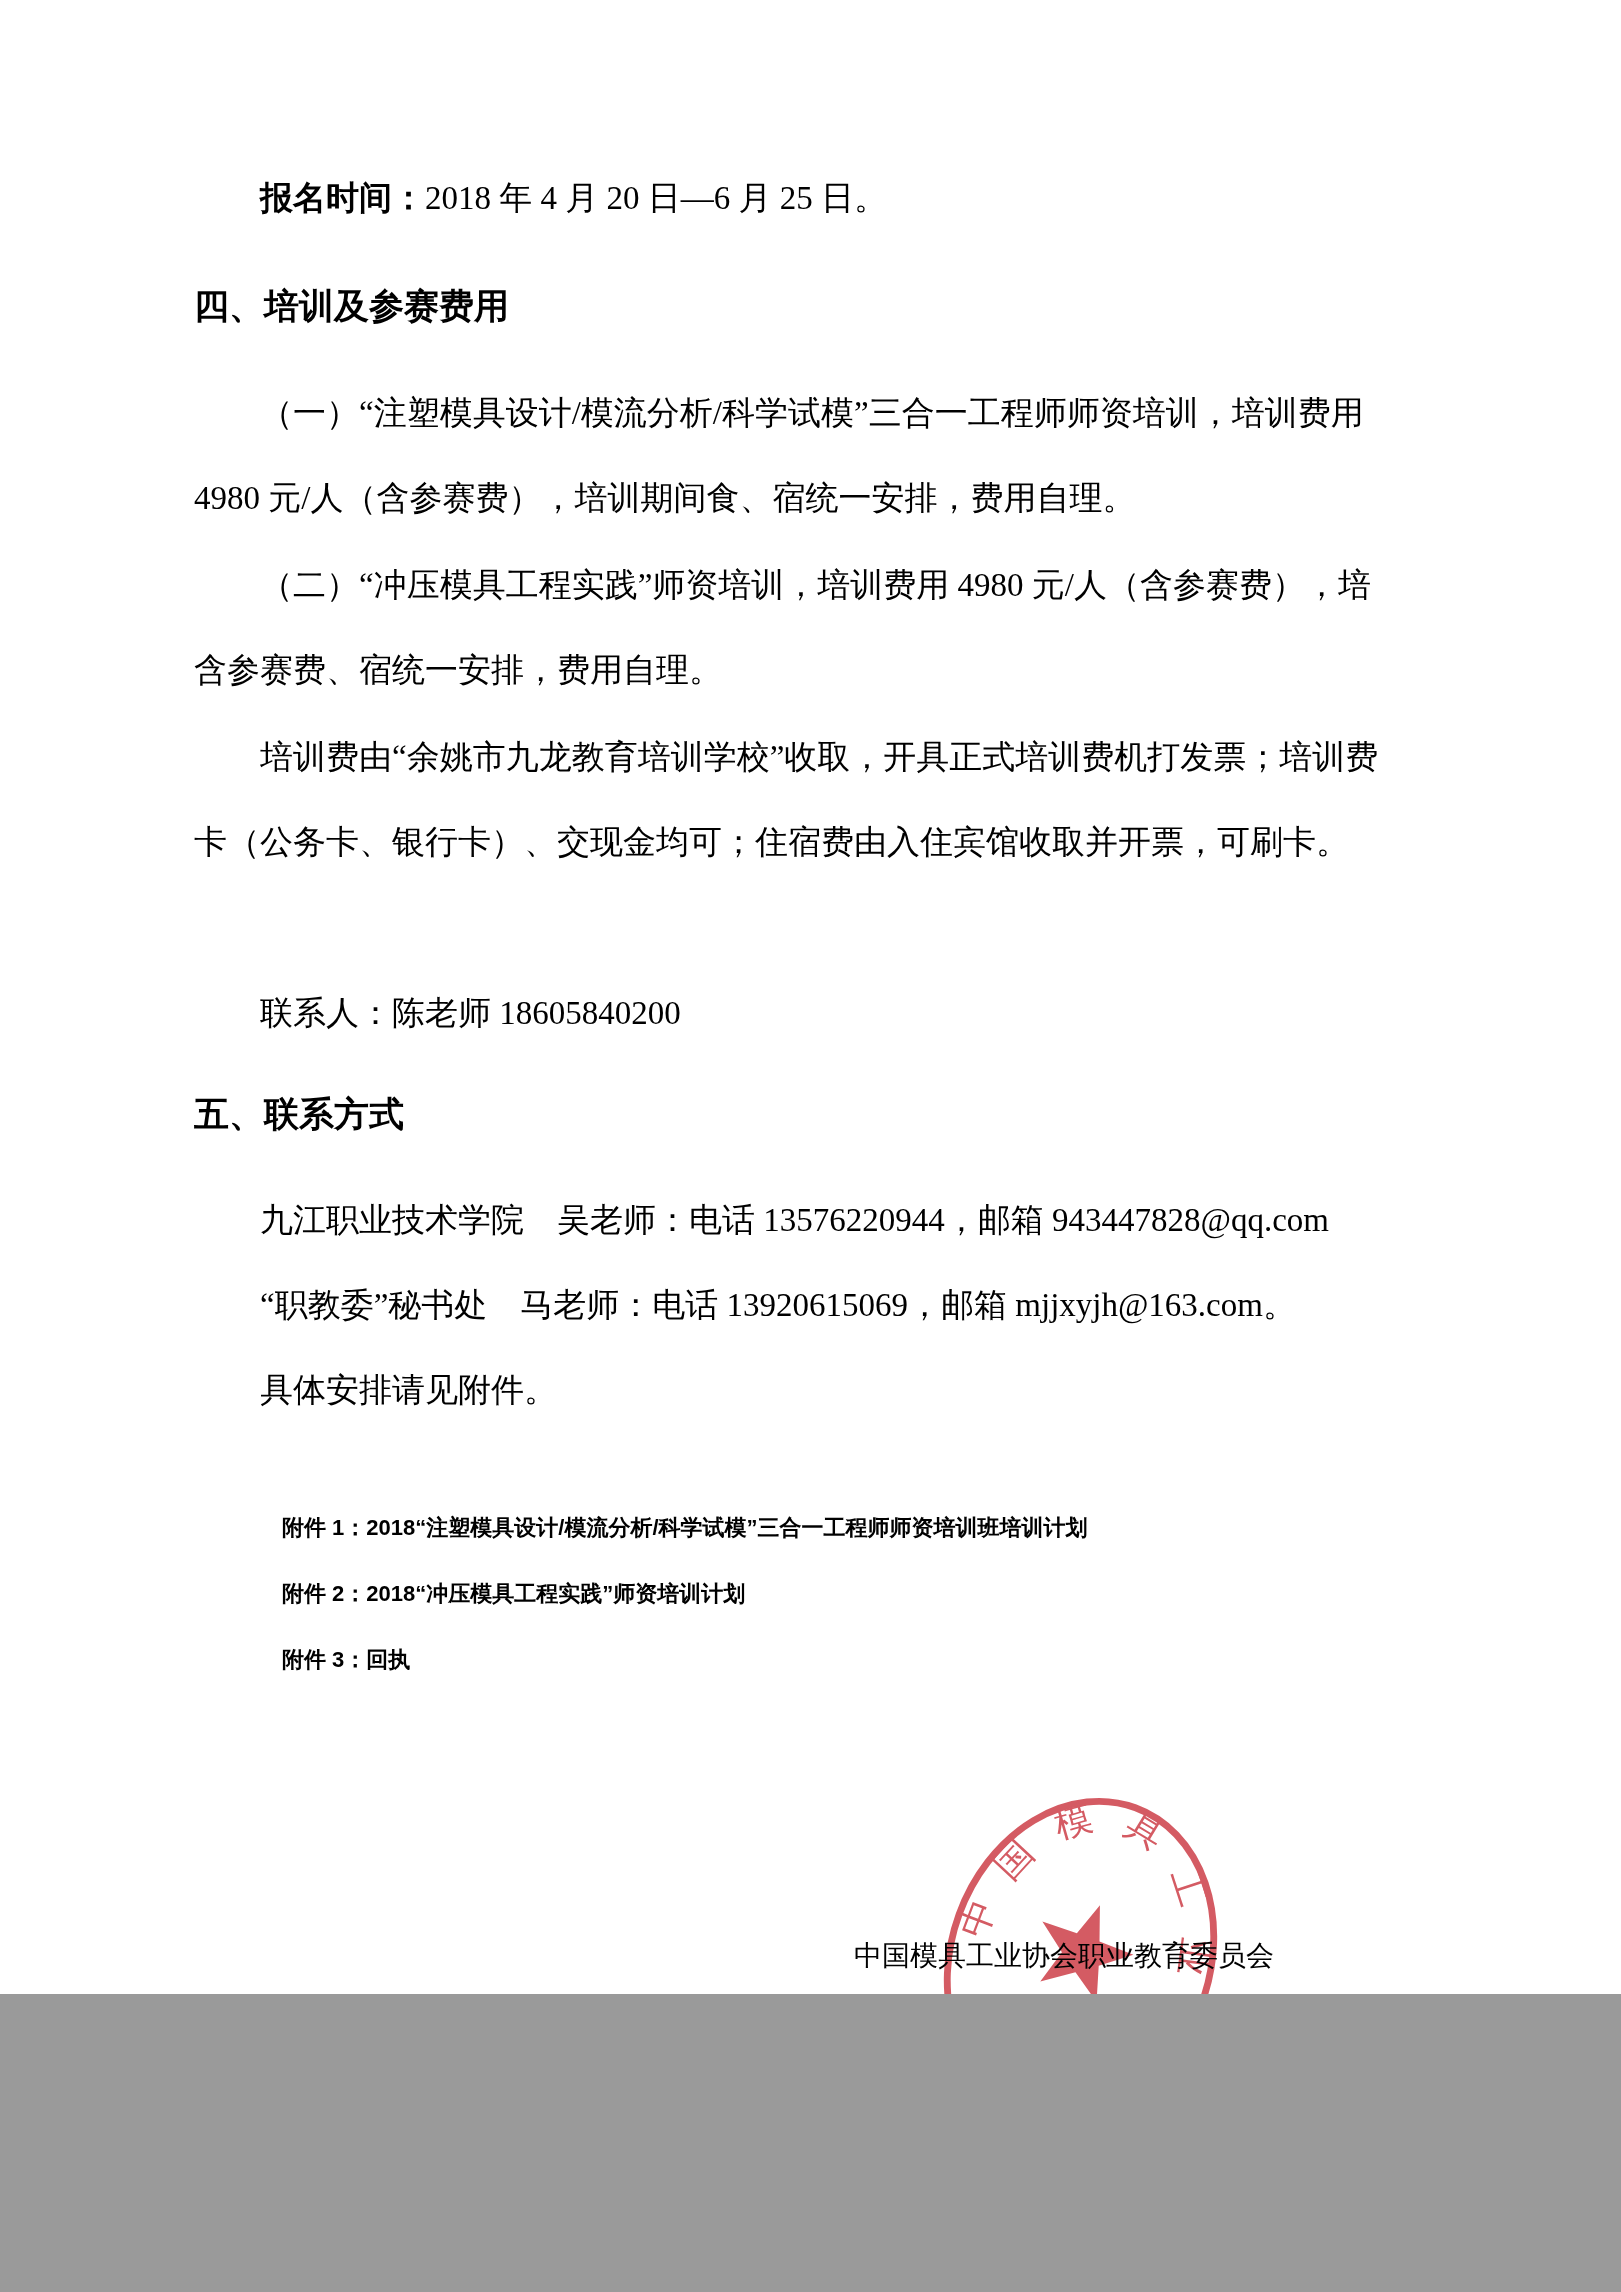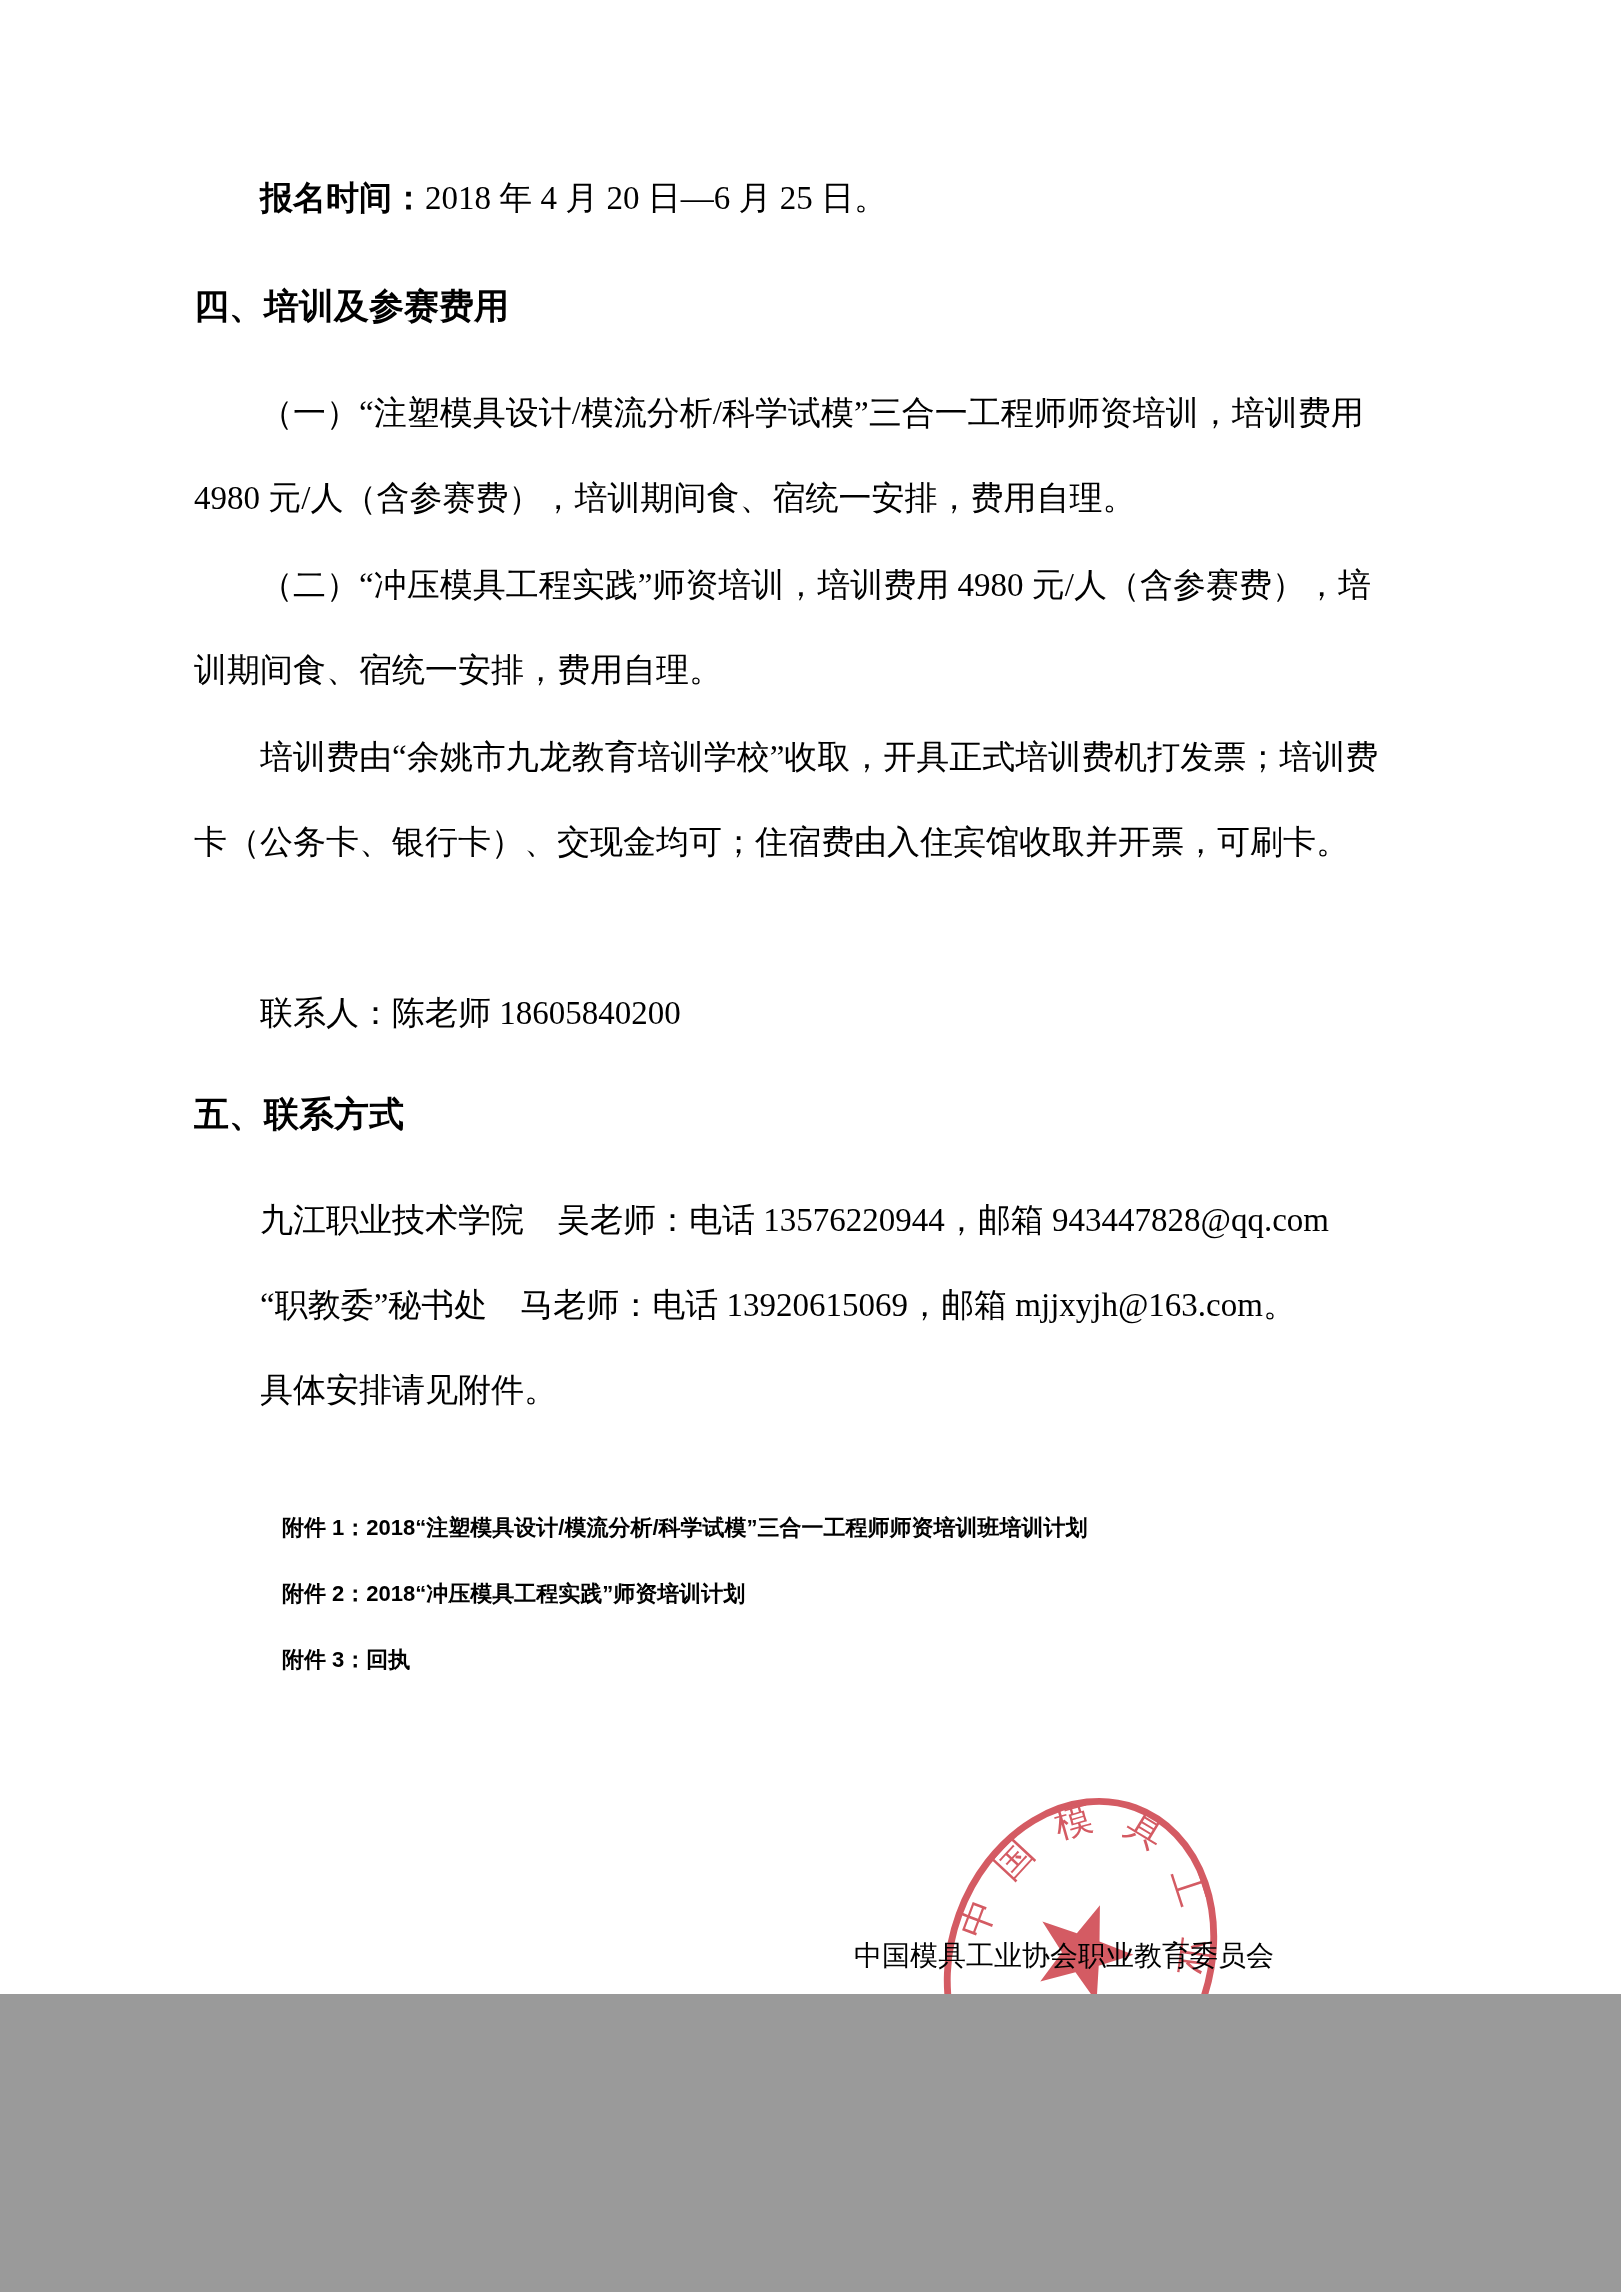--- a/index.html
+++ b/index.html
@@ -52,21 +52,21 @@
 
   <div class="heading" style="top:286px">四、培训及参赛费用</div>
 
   <div class="tline" style="top:371px">
     <div class="indent">（一）“注塑模具设计/模流分析/科学试模”三合一工程师师资培训，培训费用</div>
     <div>4980 元/人（含参赛费），培训期间食、宿统一安排，费用自理。</div>
   </div>
 
   <div class="tline" style="top:543px">
     <div class="indent">（二）“冲压模具工程实践”师资培训，培训费用 4980 元/人（含参赛费），培</div>
-    <div>训期间食、宿统一安排，费用自理。</div>
+    <div>含参赛费、宿统一安排，费用自理。</div>
   </div>
 
   <div class="tline" style="top:715px">
     <div class="indent">培训费由“余姚市九龙教育培训学校”收取，开具正式培训费机打发票；培训费</div>
     <div>卡（公务卡、银行卡）、交现金均可；住宿费由入住宾馆收取并开票，可刷卡。</div>
   </div>
 
   <div class="tline indent" style="top:971px">联系人：陈老师 18605840200</div>
 
   <div class="heading" style="top:1094px">五、联系方式</div>

